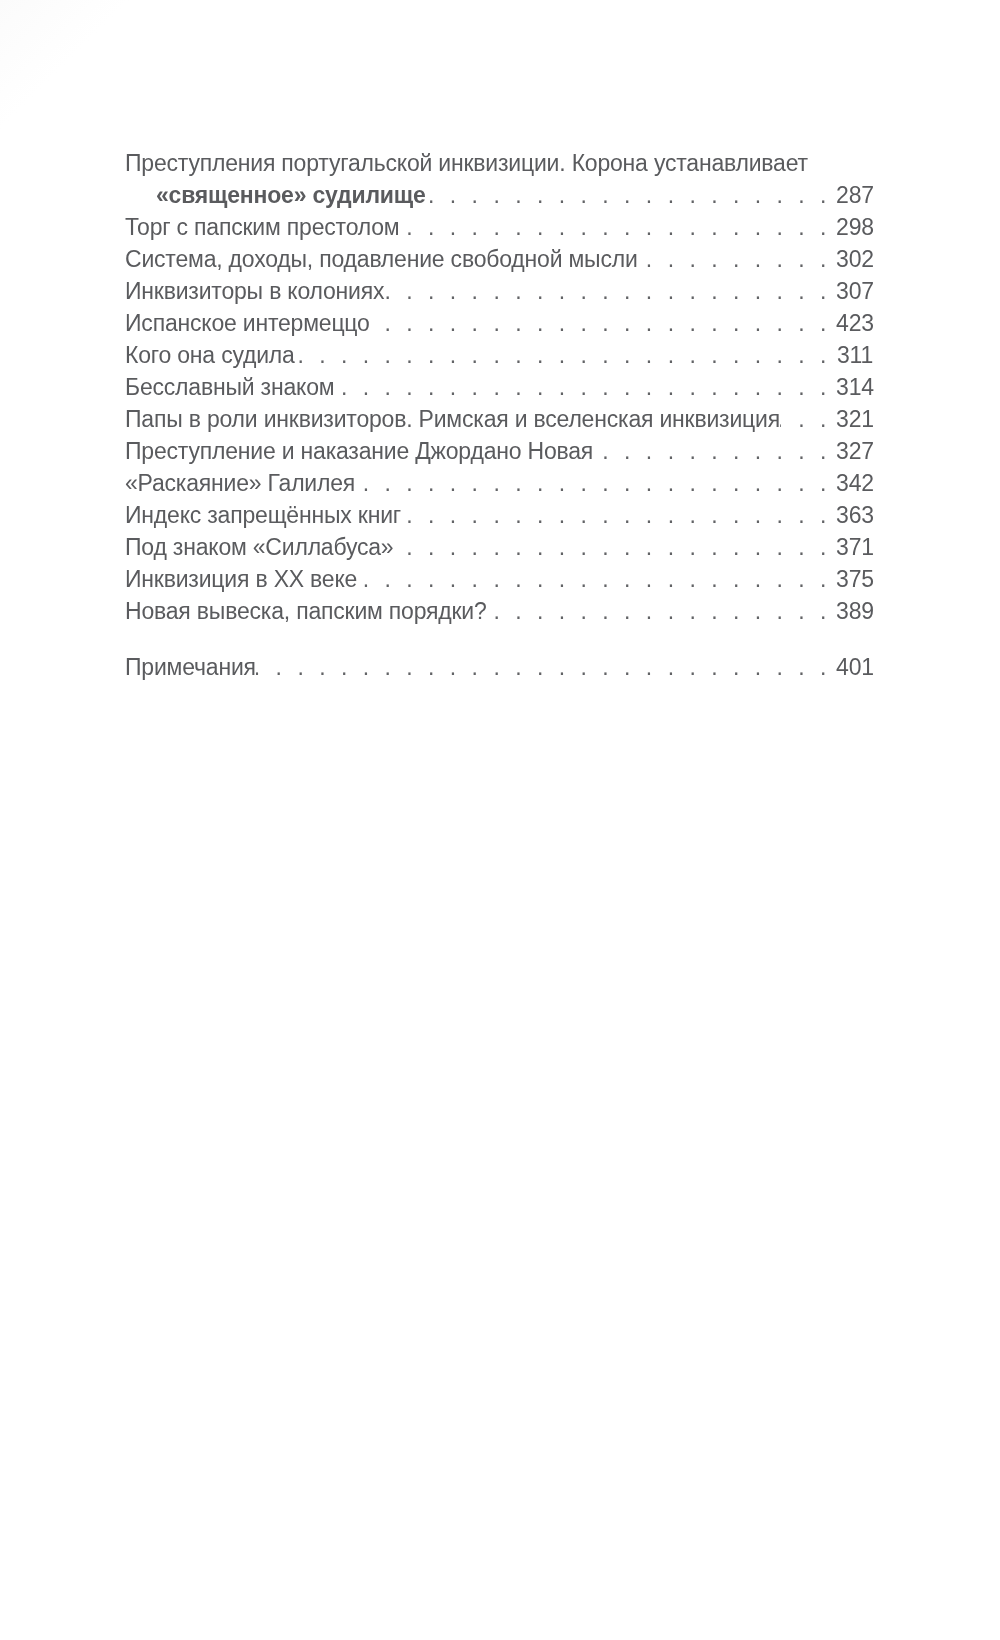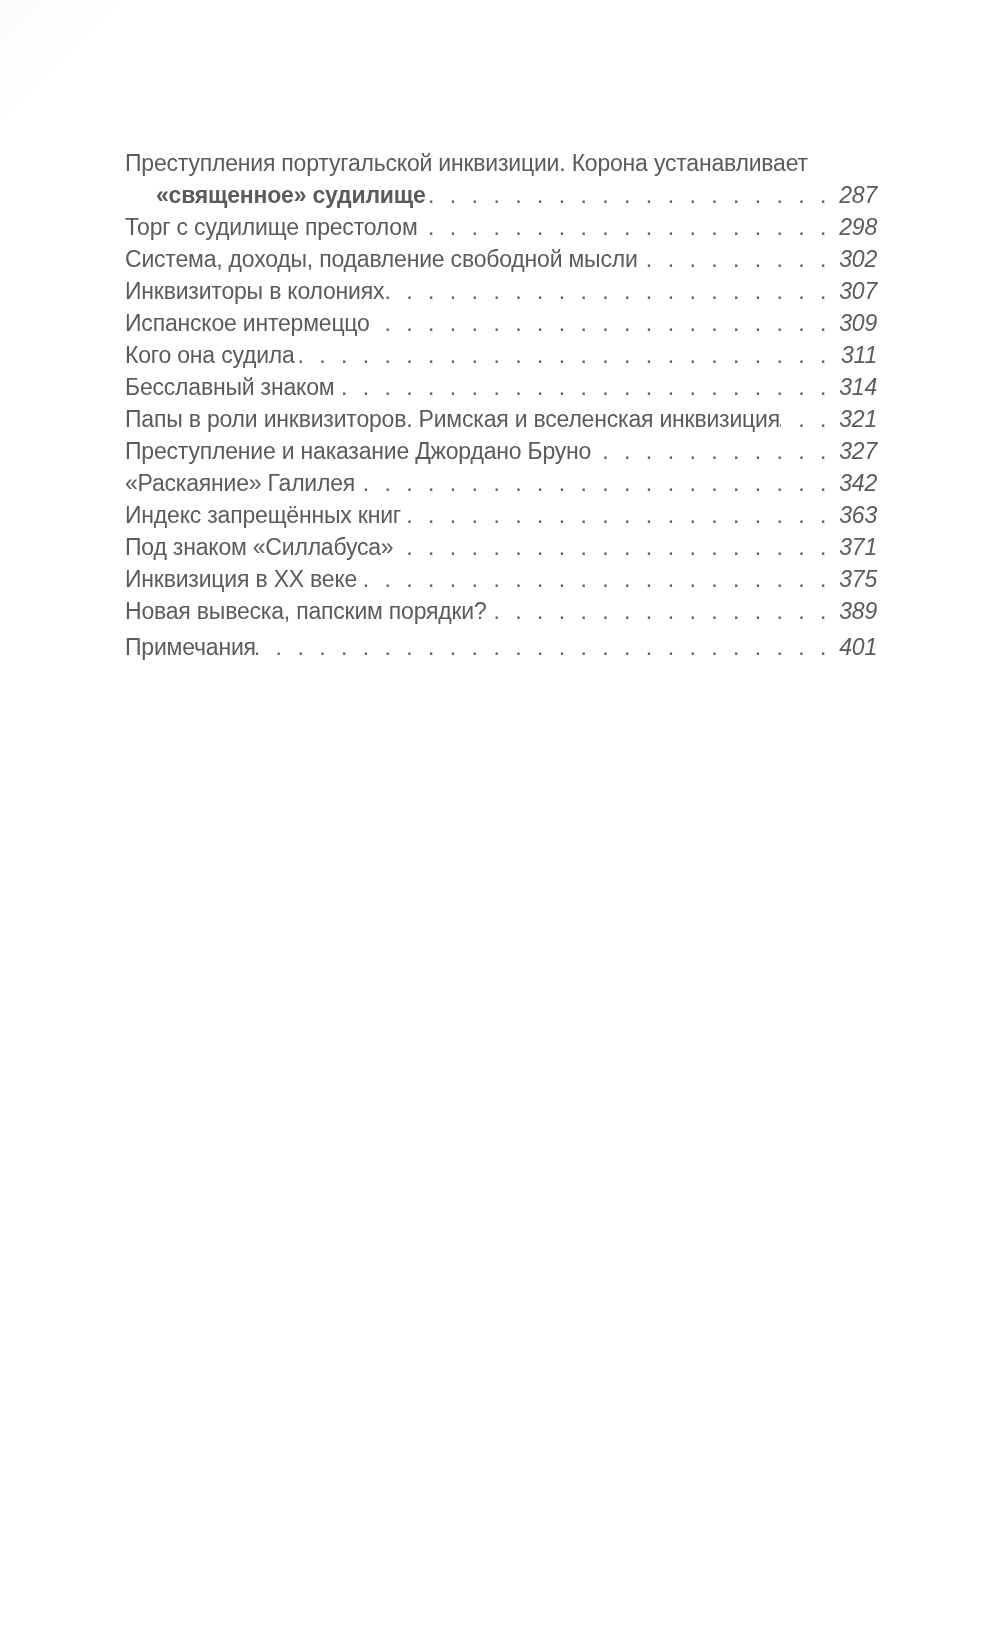--- a/index.html
+++ b/index.html
@@ -25,21 +25,21 @@
     position: absolute;
     top: 147px;
     left: 125px;
     width: 752px;
     color: #5a5b5e;
     font-size: 23px;
     line-height: 32px;
     letter-spacing: -0.2px;
   }
   .toc-entry { }
-  .toc-entry.gap { margin-top: 4px; }
+  .toc-entry.gap { margin-top: 24px; }
   .toc-wrapline {
     white-space: nowrap;
   }
   .toc-row {
     display: flex;
     align-items: baseline;
     white-space: nowrap;
   }
   .toc-row .toc-label {
     flex: 0 0 auto;
@@ -52,40 +52,39 @@
     flex: 1 1 auto;
     overflow: hidden;
     direction: rtl;
     letter-spacing: 4.5px;
     padding: 0 2px 0 7px;
     color: #626366;
   }
   .toc-page {
     flex: 0 0 auto;
     min-width: 44px;
-    text-align: right;
-    font-style: italic;
+    text-align: center;
   }
 </style>
 </head>
 <body>
 
 <div class="page">
   <div class="toc" id="toc">
       <div class="toc-entry">
         <div class="toc-wrapline">Преступления португальской инквизиции. Корона устанавливает</div>
         <div class="toc-row">
           <span class="toc-label indent">«священное» судилище</span>
           <span class="toc-leader">. . . . . . . . . . . . . . . . . . . . . . . . . . . . . . . . . . . . . . . . . . . . . . . . . . . . . . . . . . . . . . . . . . . . . . </span>
           <span class="toc-page">287</span>
         </div>
       </div>
       <div class="toc-entry">
         <div class="toc-row">
-          <span class="toc-label">Торг с судилище престолом</span>
+          <span class="toc-label">Торг с папским престолом</span>
           <span class="toc-leader">. . . . . . . . . . . . . . . . . . . . . . . . . . . . . . . . . . . . . . . . . . . . . . . . . . . . . . . . . . . . . . . . . . . . . . </span>
           <span class="toc-page">298</span>
         </div>
       </div>
       <div class="toc-entry">
         <div class="toc-row">
           <span class="toc-label">Система, доходы, подавление свободной мысли</span>
           <span class="toc-leader">. . . . . . . . . . . . . . . . . . . . . . . . . . . . . . . . . . . . . . . . . . . . . . . . . . . . . . . . . . . . . . . . . . . . . . </span>
           <span class="toc-page">302</span>
         </div>
@@ -94,21 +93,21 @@
         <div class="toc-row">
           <span class="toc-label">Инквизиторы в колониях</span>
           <span class="toc-leader">. . . . . . . . . . . . . . . . . . . . . . . . . . . . . . . . . . . . . . . . . . . . . . . . . . . . . . . . . . . . . . . . . . . . . . </span>
           <span class="toc-page">307</span>
         </div>
       </div>
       <div class="toc-entry">
         <div class="toc-row">
           <span class="toc-label">Испанское интермеццо</span>
           <span class="toc-leader">. . . . . . . . . . . . . . . . . . . . . . . . . . . . . . . . . . . . . . . . . . . . . . . . . . . . . . . . . . . . . . . . . . . . . . </span>
-          <span class="toc-page">309</span>
+          <span class="toc-page">423</span>
         </div>
       </div>
       <div class="toc-entry">
         <div class="toc-row">
           <span class="toc-label">Кого она судила</span>
           <span class="toc-leader">. . . . . . . . . . . . . . . . . . . . . . . . . . . . . . . . . . . . . . . . . . . . . . . . . . . . . . . . . . . . . . . . . . . . . . </span>
           <span class="toc-page">311</span>
         </div>
       </div>
       <div class="toc-entry">
@@ -120,21 +119,21 @@
       </div>
       <div class="toc-entry">
         <div class="toc-row">
           <span class="toc-label">Папы в роли инквизиторов. Римская и вселенская инквизиция</span>
           <span class="toc-leader">. . . . . . . . . . . . . . . . . . . . . . . . . . . . . . . . . . . . . . . . . . . . . . . . . . . . . . . . . . . . . . . . . . . . . . </span>
           <span class="toc-page">321</span>
         </div>
       </div>
       <div class="toc-entry">
         <div class="toc-row">
-          <span class="toc-label">Преступление и наказание Джордано Бруно</span>
+          <span class="toc-label">Преступление и наказание Джордано Новая</span>
           <span class="toc-leader">. . . . . . . . . . . . . . . . . . . . . . . . . . . . . . . . . . . . . . . . . . . . . . . . . . . . . . . . . . . . . . . . . . . . . . </span>
           <span class="toc-page">327</span>
         </div>
       </div>
       <div class="toc-entry">
         <div class="toc-row">
           <span class="toc-label">«Раскаяние» Галилея</span>
           <span class="toc-leader">. . . . . . . . . . . . . . . . . . . . . . . . . . . . . . . . . . . . . . . . . . . . . . . . . . . . . . . . . . . . . . . . . . . . . . </span>
           <span class="toc-page">342</span>
         </div>

